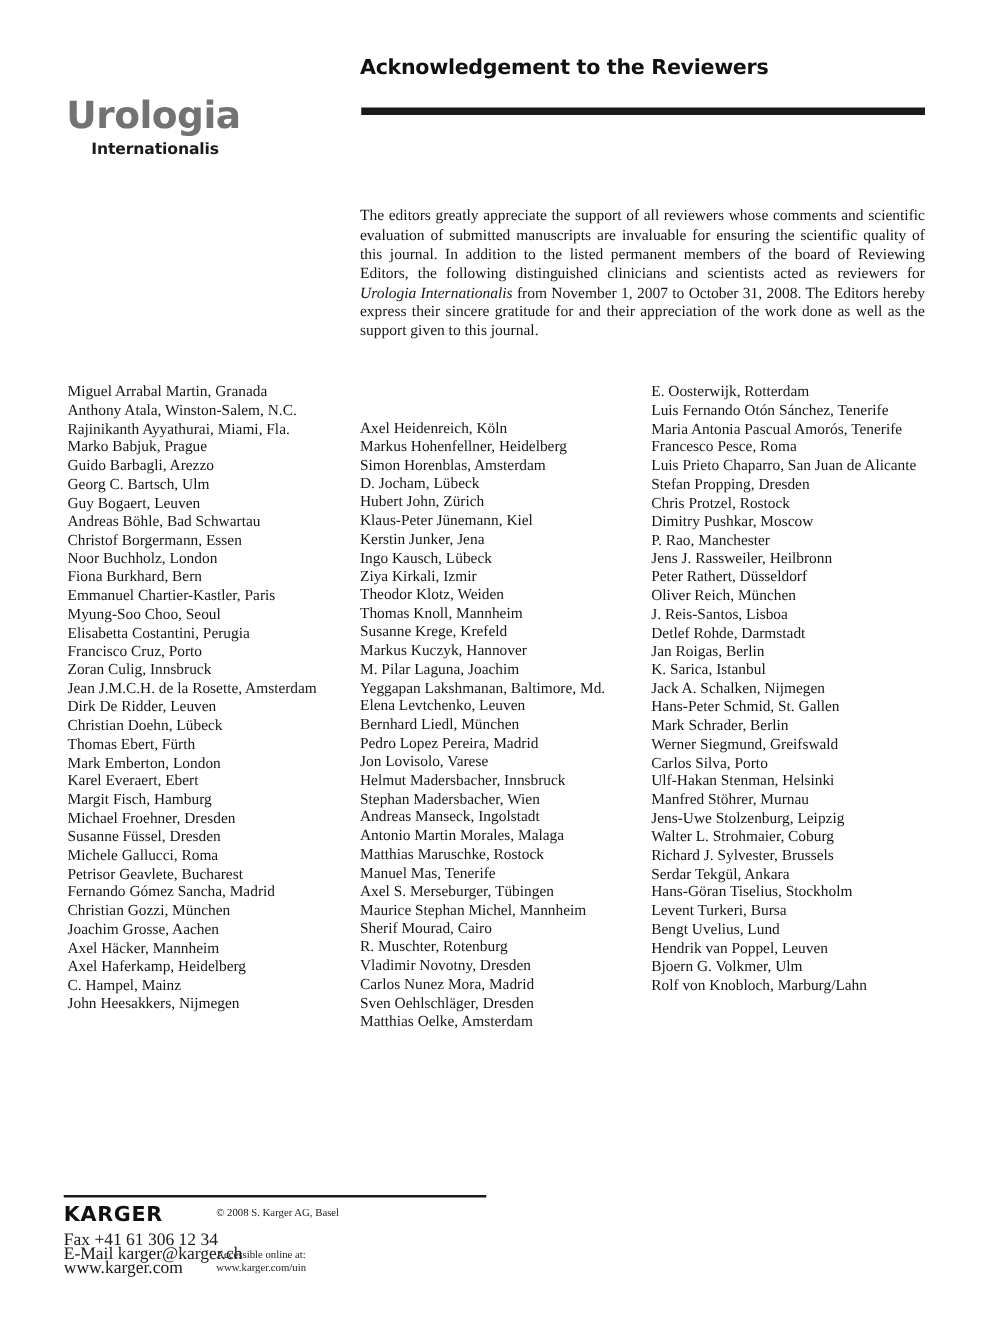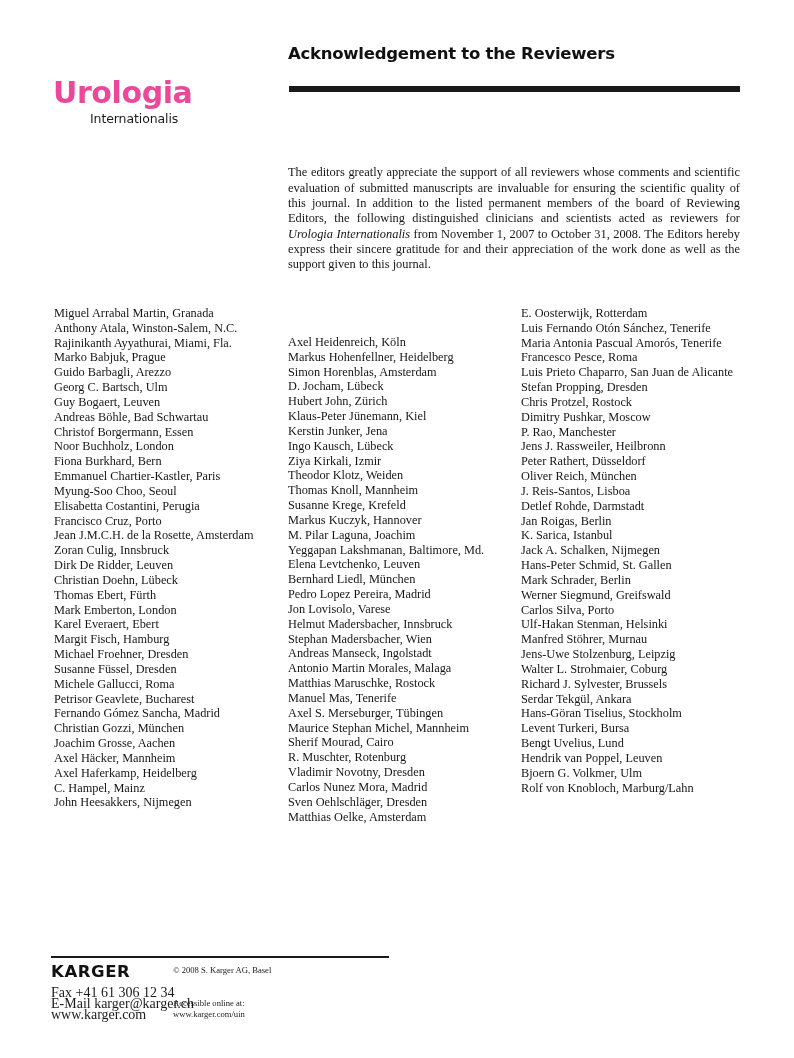--- a/index.html
+++ b/index.html
@@ -26,31 +26,31 @@
     left: 53px;
     top: 78px;
     width: 200px;
   }
   .logo-main {
     font-family: "DejaVu Sans", sans-serif;
     font-weight: bold;
     font-size: 30px;
     letter-spacing: -0.4px;
     line-height: 1.0;
-    color: #ec4899;
+    color: #737373;
   }
   .logo-sub {
     font-family: "DejaVu Sans", sans-serif;
-    font-weight: normal;
+    font-weight: bold;
     font-size: 12.5px;
     letter-spacing: -0.1px;
     line-height: 1.0;
     color: #1b1b1b;
     margin-top: 5px;
-    margin-left: 37px;
+    margin-left: 20px;
   }
 
   
   #page-title {
     position: absolute;
     left: 288px;
     top: 44px;
     font-family: "DejaVu Sans", sans-serif;
     font-weight: bold;
     font-size: 16.5px;
@@ -186,22 +186,22 @@
         <span class="rev-name">Georg C. Bartsch, Ulm</span>
         <span class="rev-name">Guy Bogaert, Leuven</span>
         <span class="rev-name">Andreas Böhle, Bad Schwartau</span>
         <span class="rev-name">Christof Borgermann, Essen</span>
         <span class="rev-name">Noor Buchholz, London</span>
         <span class="rev-name">Fiona Burkhard, Bern</span>
         <span class="rev-name">Emmanuel Chartier-Kastler, Paris</span>
         <span class="rev-name">Myung-Soo Choo, Seoul</span>
         <span class="rev-name">Elisabetta Costantini, Perugia</span>
         <span class="rev-name">Francisco Cruz, Porto</span>
+        <span class="rev-name">Zoran Culig, Innsbruck</span>
         <span class="rev-name">Jean J.M.C.H. de la Rosette, Amsterdam</span>
-        <span class="rev-name">Zoran Culig, Innsbruck</span>
         <span class="rev-name">Dirk De Ridder, Leuven</span>
         <span class="rev-name">Christian Doehn, Lübeck</span>
         <span class="rev-name">Thomas Ebert, Fürth</span>
         <span class="rev-name">Mark Emberton, London</span>
         <span class="rev-name">Karel Everaert, Ebert</span>
         <span class="rev-name">Margit Fisch, Hamburg</span>
         <span class="rev-name">Michael Froehner, Dresden</span>
         <span class="rev-name">Susanne Füssel, Dresden</span>
         <span class="rev-name">Michele Gallucci, Roma</span>
         <span class="rev-name">Petrisor Geavlete, Bucharest</span>

